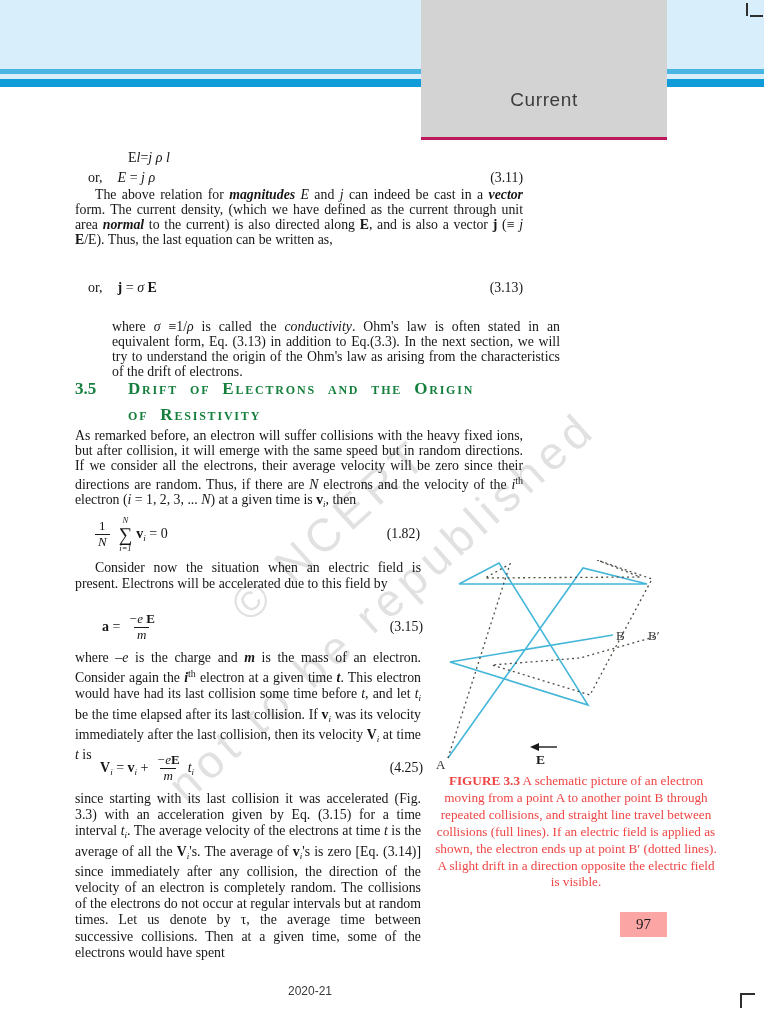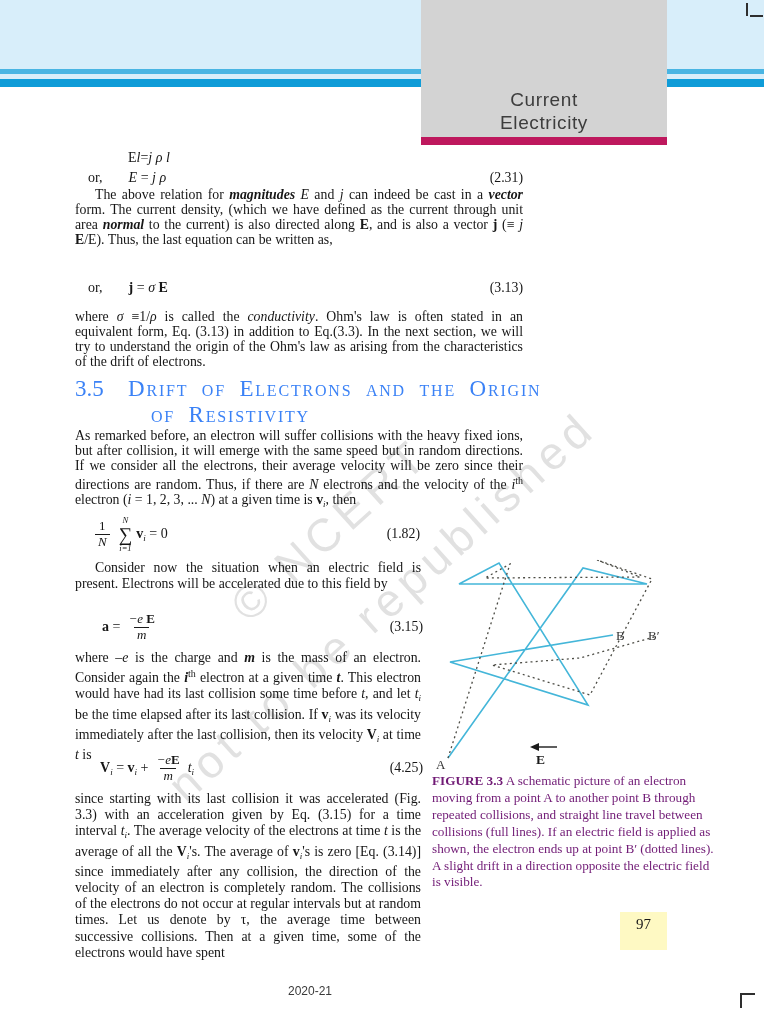--- a/index.html
+++ b/index.html
@@ -4,21 +4,21 @@
 <style>
   html,body{margin:0;padding:0;background:#ffffff;}
   .page{position:relative;width:764px;height:1024px;background:#ffffff;overflow:hidden;
         font-family:"Liberation Serif",serif;color:#161616;}
 
   
   .top-band{position:absolute;left:0;top:0;width:764px;height:79px;background:#d8eefa;}
   .rule-a{position:absolute;left:0;top:69px;width:764px;height:5px;background:#49b5e3;}
   .rule-b{position:absolute;left:0;top:79px;width:764px;height:8px;background:#0f9cd8;}
   .chapter-tab{position:absolute;left:421px;top:0;width:246px;height:137px;background:#d3d3d3;
-        border-bottom:8px solid #be185d;z-index:3;text-align:center;
+        border-bottom:3px solid #be185d;z-index:3;text-align:center;
         font-family:"Liberation Sans",sans-serif;font-size:19px;line-height:23px;
         color:#3d3d3d;letter-spacing:0.6px;padding-top:0;}
   .chapter-tab .tab-text{margin-top:88px;}
 
   
   .mark{position:absolute;background:#2e2e2e;}
 
   
   .wm{position:absolute;font-family:"Liberation Sans",sans-serif;color:rgba(130,130,130,0.24);
       white-space:nowrap;transform-origin:left center;transform:rotate(-42deg);
@@ -34,94 +34,93 @@
   .i{font-style:italic;}
   .b{font-weight:bold;}
   .bi{font-weight:bold;font-style:italic;}
   .v{font-weight:bold;}
   .sup{font-size:10px;vertical-align:5px;}
   .isub{font-size:9px;font-style:italic;vertical-align:-3px;}
 
   
   .eqrow{position:absolute;display:flex;align-items:center;font-size:14px;z-index:2;}
   .eqrow .num{margin-left:auto;font-size:13.8px;}
-  .eqrow .body{margin-left:26px;}
+  .eqrow .body{margin-left:15px;}
   .frac{display:inline-flex;flex-direction:column;align-items:center;line-height:1.15;
         margin:0 5px;font-size:13px;vertical-align:middle;}
   .frac .den{border-top:1.2px solid #1a1a1a;padding:0 3px;}
   .frac .nume{padding:0 3px;}
   .sum{display:inline-flex;flex-direction:column;align-items:center;line-height:1;margin:0 4px;}
   .sum .lim{font-size:8.5px;font-style:italic;}
   .sum .sym{font-size:19px;}
 
   #eq-top{left:128px;top:150px;}
   #eq-311{left:88px;top:170px;width:435px;}
   #eq-312{left:128px;top:257px;width:395px;}
   #eq-313{left:88px;top:280px;width:435px;}
   #eq-314{left:90px;top:511px;width:330px;height:46px;}
   #eq-315{left:102px;top:606px;width:321px;height:42px;}
   #eq-316{left:100px;top:747px;width:323px;height:42px;}
 
   #para-intro{top:188px;}
-  #para-where{top:310px;}
+  #para-where{top:320px;margin-left:37px;}
   #para-drift{top:429px;}
   #para-consider{top:560px;}
   #para-mass{top:650px;}
   #para-since{top:791px;}
 
   
-  .heading{position:absolute;left:75px;top:376px;width:460px;color:#3b82f6;font-weight:normal;
-        font-variant:small-caps;font-size:23px;line-height:26px;letter-spacing:1.8px;
+  .heading{position:absolute;left:75px;top:376px;width:460px;color:#15803d;font-weight:bold;
+        font-variant:small-caps;font-size:17px;line-height:26px;letter-spacing:1.8px;
         word-spacing:6px;z-index:2;white-space:nowrap;}
   .heading .hnum{display:inline-block;width:53px;font-variant:normal;letter-spacing:0;}
-  .heading .h2line{margin-left:76px;}
+  .heading .h2line{margin-left:53px;}
 
   
   .figure{position:absolute;left:430px;top:545px;width:334px;height:245px;z-index:2;}
   .caption{position:absolute;left:432px;top:773px;width:288px;font-size:13.2px;
-        line-height:16.9px;text-align:left;color:#701a75;z-index:2;}
+        line-height:16.9px;text-align:center;color:#ef4444;z-index:2;}
   .caption .cap-label{font-weight:bold;}
-  .pagenum{position:absolute;left:620px;top:912px;width:47px;height:38px;background:#fef9c3;
+  .pagenum{position:absolute;left:620px;top:912px;width:47px;height:25px;background:#fca5a5;
         text-align:center;line-height:25px;font-size:15px;color:#1a1a1a;z-index:2;}
   .footer{position:absolute;left:0;top:984px;width:620px;text-align:center;
         font-family:"Liberation Sans",sans-serif;font-size:12px;color:#3a3a3a;z-index:2;}
 </style>
 </head>
 <body>
 
 <div class="page">
 
   <div class="top-band"></div>
   <div class="rule-a"></div>
   <div class="rule-b"></div>
 
   <div class="chapter-tab">
     <div class="tab-text">Current</div>
-    <div>Electricity</div>
   </div>
 
   <div class="mark" style="left:746px;top:3px;width:2px;height:13px;"></div>
   <div class="mark" style="left:750px;top:15px;width:13px;height:2px;"></div>
   <div class="mark" style="left:740px;top:993px;width:15px;height:2px;"></div>
   <div class="mark" style="left:740px;top:995px;width:2px;height:13px;"></div>
 
   <div class="wm" id="wm1">© NCERT</div>
   <div class="wm" id="wm2">not to be republished</div>
 
   <div class="eqrow" id="eq-top">
       <span>E </span>
       <span class="i">l </span>
       <span>= </span>
       <span class="i">j ρ l</span>
     </div>
 
   <div class="eqrow" id="eq-311">
     <span>or,</span>
     <span class="body"><span class="i">E</span><span> = </span><span class="i">j ρ</span></span>
-    <span class="num">(2.31)</span>
+    <span class="num">(3.11)</span>
   </div>
 
   <div class="para indent" id="para-intro"><span>The above relation for </span><span class="bi">magnitudes</span><span> </span><span class="i">E</span><span> and </span><span class="i">j</span><span> can indeed be cast in a </span><span class="bi">vector</span><span> form. The current density, (which we have defined as the current through unit area </span><span class="bi">normal</span><span> to the current) is also directed along </span><span class="v">E</span><span>, and is also a vector </span><span class="v">j</span><span> (≡ </span><span class="i">j</span><span> </span><span class="v">E</span><span>/E). Thus, the last equation can be written as,</span></div>
 
 
   <div class="eqrow" id="eq-313">
     <span>or,</span>
     <span class="body"><span class="v">j</span><span> = </span><span class="i">σ</span><span> </span><span class="v">E</span></span>
     <span class="num">(3.13)</span>
   </div>

